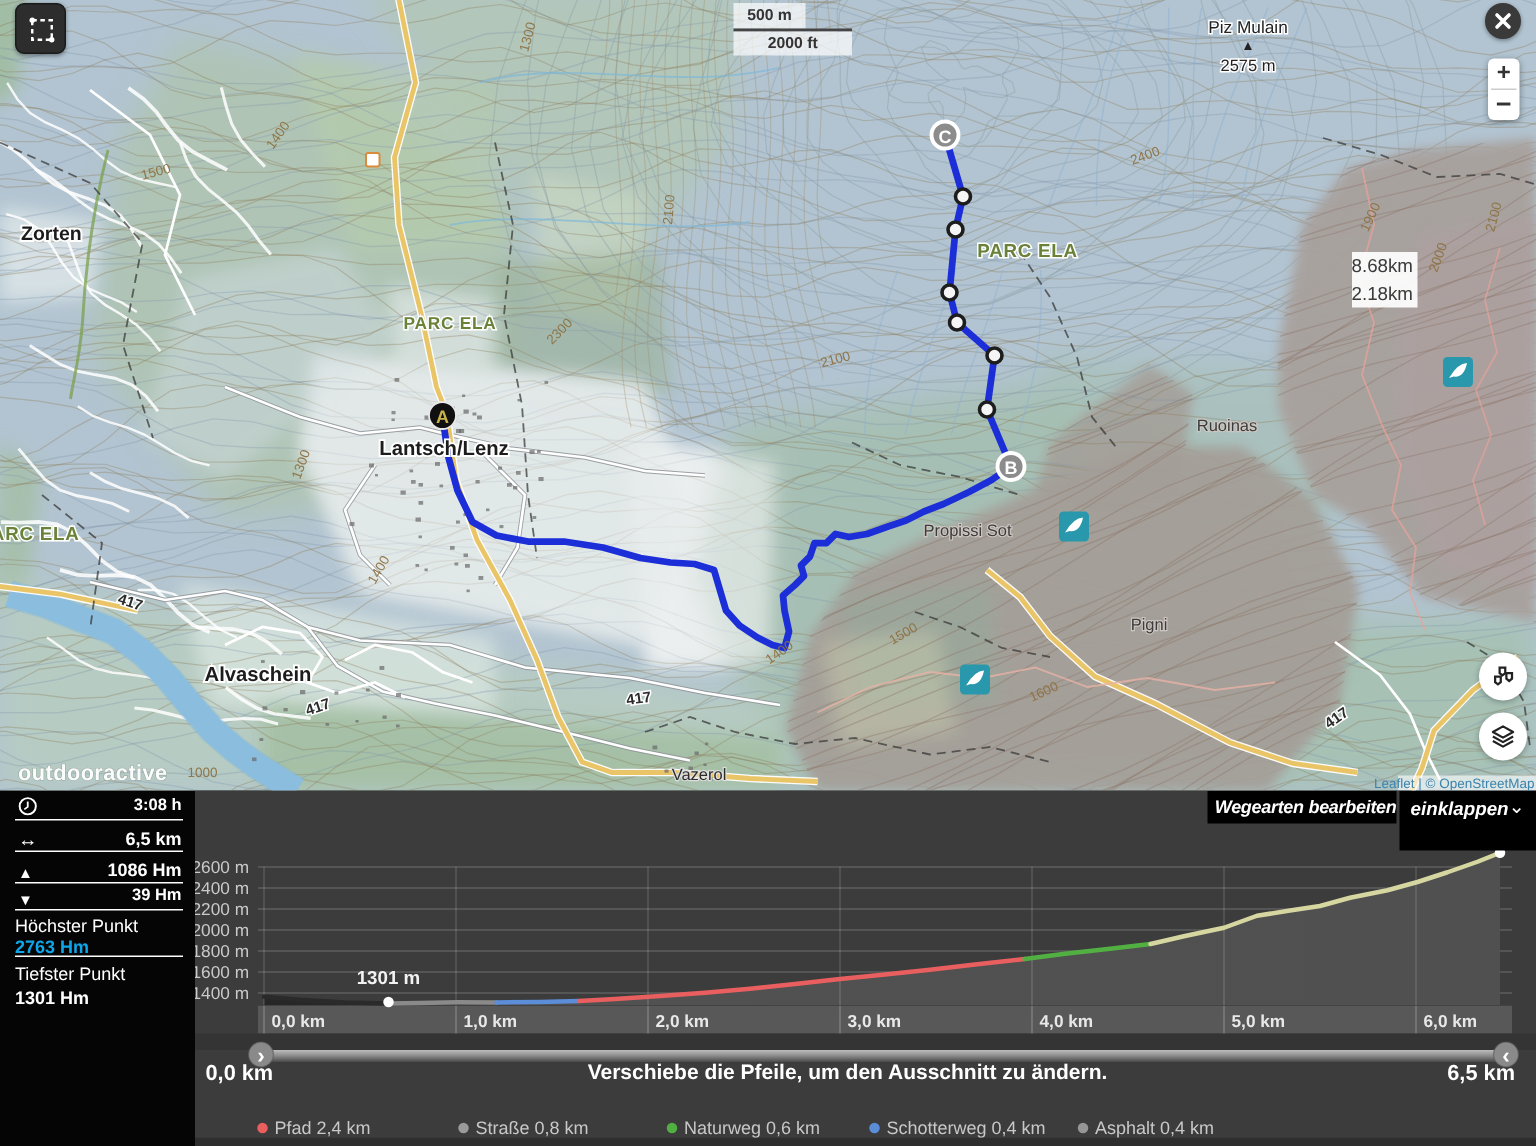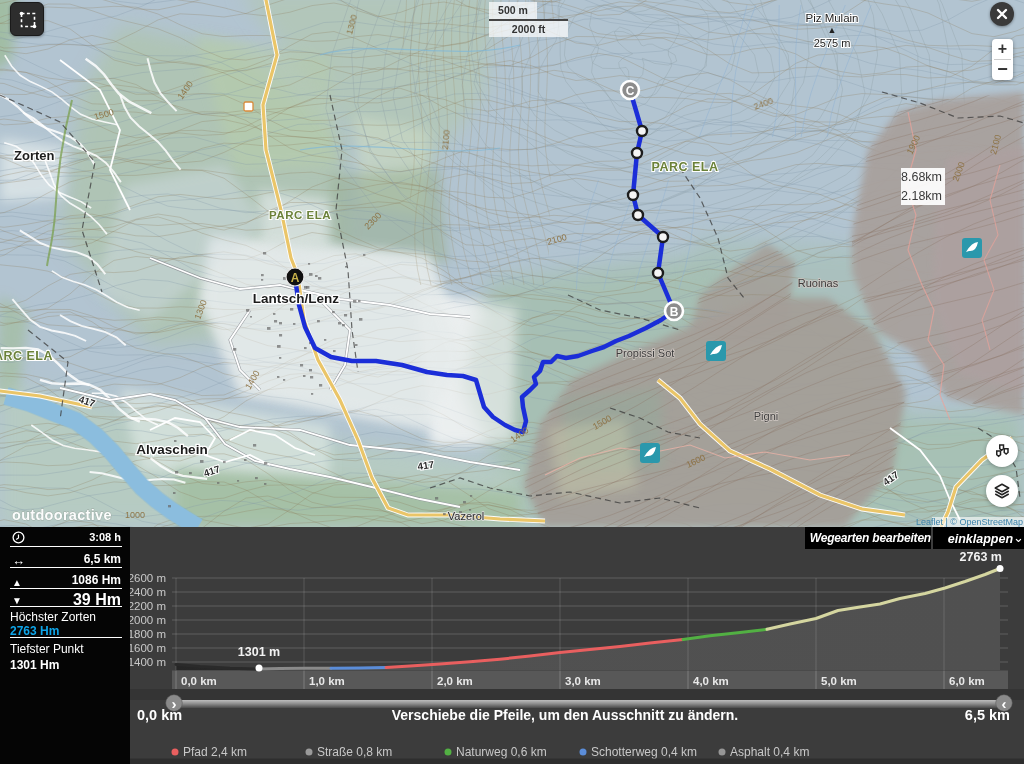--- a/index.html
+++ b/index.html
@@ -674,22 +674,22 @@
 <div style="position:absolute;left:10px;top:22px;width:112px;height:19px;border-bottom:1px solid #fff">
       <div style="position:absolute;left:2px;top:2px;width:14px;height:14px"><span style="font-size:13px;color:#fff;line-height:13px">↔</span></div>
       <div style="position:absolute;right:1px;top:3px;font-size:12px;font-weight:bold;color:#fff">6,5 km</div>
     </div>
 <div style="position:absolute;left:10px;top:43px;width:112px;height:19px;border-bottom:1px solid #fff">
       <div style="position:absolute;left:2px;top:2px;width:14px;height:14px"><span style="font-size:10px;color:#fff;line-height:13px">▲</span></div>
       <div style="position:absolute;right:1px;top:3px;font-size:12px;font-weight:bold;color:#fff">1086 Hm</div>
     </div>
 <div style="position:absolute;left:10px;top:60.5px;width:112px;height:19px;border-bottom:1px solid #fff">
       <div style="position:absolute;left:2px;top:2px;width:14px;height:14px"><span style="font-size:10px;color:#fff;line-height:13px">▼</span></div>
-      <div style="position:absolute;right:1px;top:3px;font-size:16px;font-weight:bold;color:#fff">39 Hm</div>
+      <div style="position:absolute;right:1px;top:3px;font-size:11px;font-weight:bold;color:#fff">39 Hm</div>
     </div>
 
-<div style="position:absolute;left:10px;top:83px;width:112px;font-size:12px;color:#fff">Höchster Zorten</div>
+<div style="position:absolute;left:10px;top:83px;width:112px;font-size:12px;color:#fff">Höchster Punkt</div>
 <div style="position:absolute;left:10px;top:98px;width:112px;height:13px;font-size:12px;font-weight:bold;color:#0ea5e9;border-bottom:1px solid #fff;line-height:13px">2763 Hm</div>
 <div style="position:absolute;left:10px;top:115px;width:112px;font-size:12px;color:#fff">Tiefster Punkt</div>
 <div style="position:absolute;left:10px;top:131px;width:112px;font-size:12px;font-weight:bold;color:#fff">1301 Hm</div>
 </div>
 
 <div style="position:absolute;left:805px;top:527px;width:126px;height:22px;background:#000;color:#fff;font-style:italic;font-weight:bold;font-size:12px;letter-spacing:-0.2px;text-align:right;line-height:22px;white-space:nowrap">Wegearten bearbeiten</div>
-<div style="position:absolute;left:933px;top:527px;width:91px;height:22px;background:#000;color:#fff;font-style:italic;font-weight:bold;font-size:12.5px;text-align:right;line-height:22px;white-space:nowrap">einklappen<span style="font-style:normal;font-weight:normal;font-size:13px;vertical-align:1px">⌄</span></div>
+<div style="position:absolute;left:933px;top:527px;width:91px;height:40px;background:#000;color:#fff;font-style:italic;font-weight:bold;font-size:12.5px;text-align:center;line-height:22px;white-space:nowrap">einklappen<span style="font-style:normal;font-weight:normal;font-size:13px;vertical-align:1px">⌄</span></div>
 </body></html>

